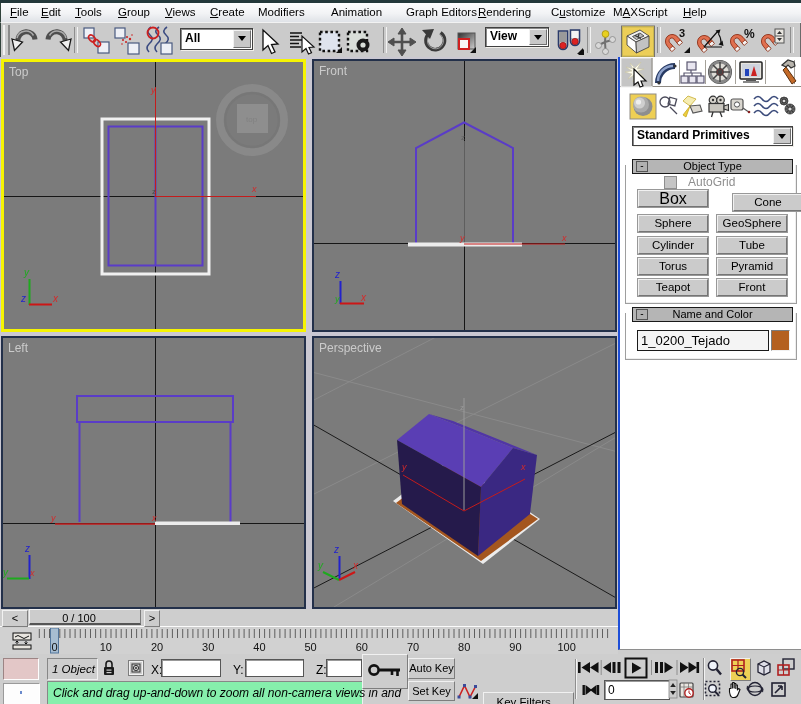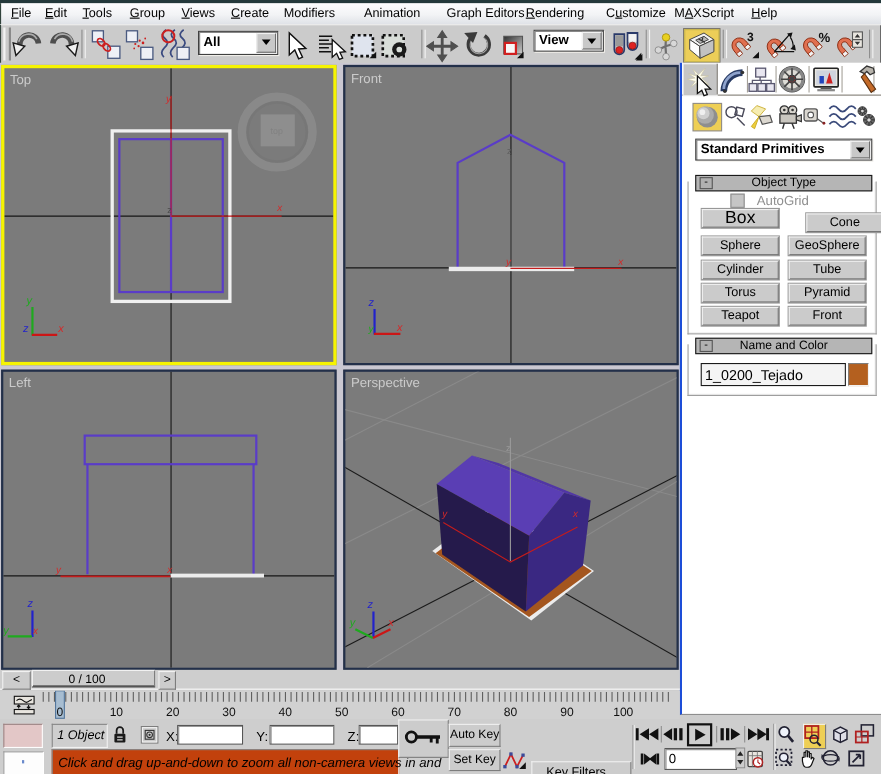--- a/index.html
+++ b/index.html
@@ -569,21 +569,21 @@
 </svg>
 </div>
 <div id="statusbar" class="abs">
 <div class="abs" style="left:3px;top:4px;width:34px;height:20px;background:#e3c7c7;border:1px solid;border-color:#9c8484 #fdfdfd #fdfdfd #9c8484;"></div>
 <div class="sunken" style="left:47px;top:4px;width:49px;height:20px;background:#cecece;">
         <span style="position:absolute;left:4px;top:4px;font-size:11.5px;white-space:nowrap;">1 Object</span>
       </div>
 <div class="abs" style="left:3px;top:29px;width:35px;height:21px;background:#fdfdfd;border:1px solid;border-color:#9a9a9a #fff #fff #9a9a9a;">
         <span style="position:absolute;left:16px;top:7px;width:2px;height:3px;background:#6a8acc;"></span>
       </div>
-<div class="sunken" style="left:47px;top:27px;width:314px;height:22px;background:#c2410c;">
+<div class="sunken" style="left:47px;top:27px;width:314px;height:22px;background:#86efac;">
         <span style="position:absolute;left:5px;top:4px;font-size:12px;white-space:pre;">Click and drag up-and-down to zoom all non-camera views in and</span>
       </div>
 <span class="abs" style="left:151px;top:9px;font-size:12px;">X:</span>
 <div class="wfield" style="left:161px;top:5px;width:58px;height:16px;"></div>
 <span class="abs" style="left:233px;top:9px;font-size:12px;">Y:</span>
 <div class="wfield" style="left:245px;top:5px;width:57px;height:16px;"></div>
 <span class="abs" style="left:316px;top:9px;font-size:12px;">Z:</span>
 <div class="wfield" style="left:326px;top:5px;width:34px;height:16px;"></div>
 <div class="raised" style="left:362px;top:0px;width:44px;height:33px;"></div>
 <div class="raised" style="left:408px;top:4px;width:45px;height:19px;font-size:11px;line-height:19px;white-space:nowrap;">Auto Key</div>

